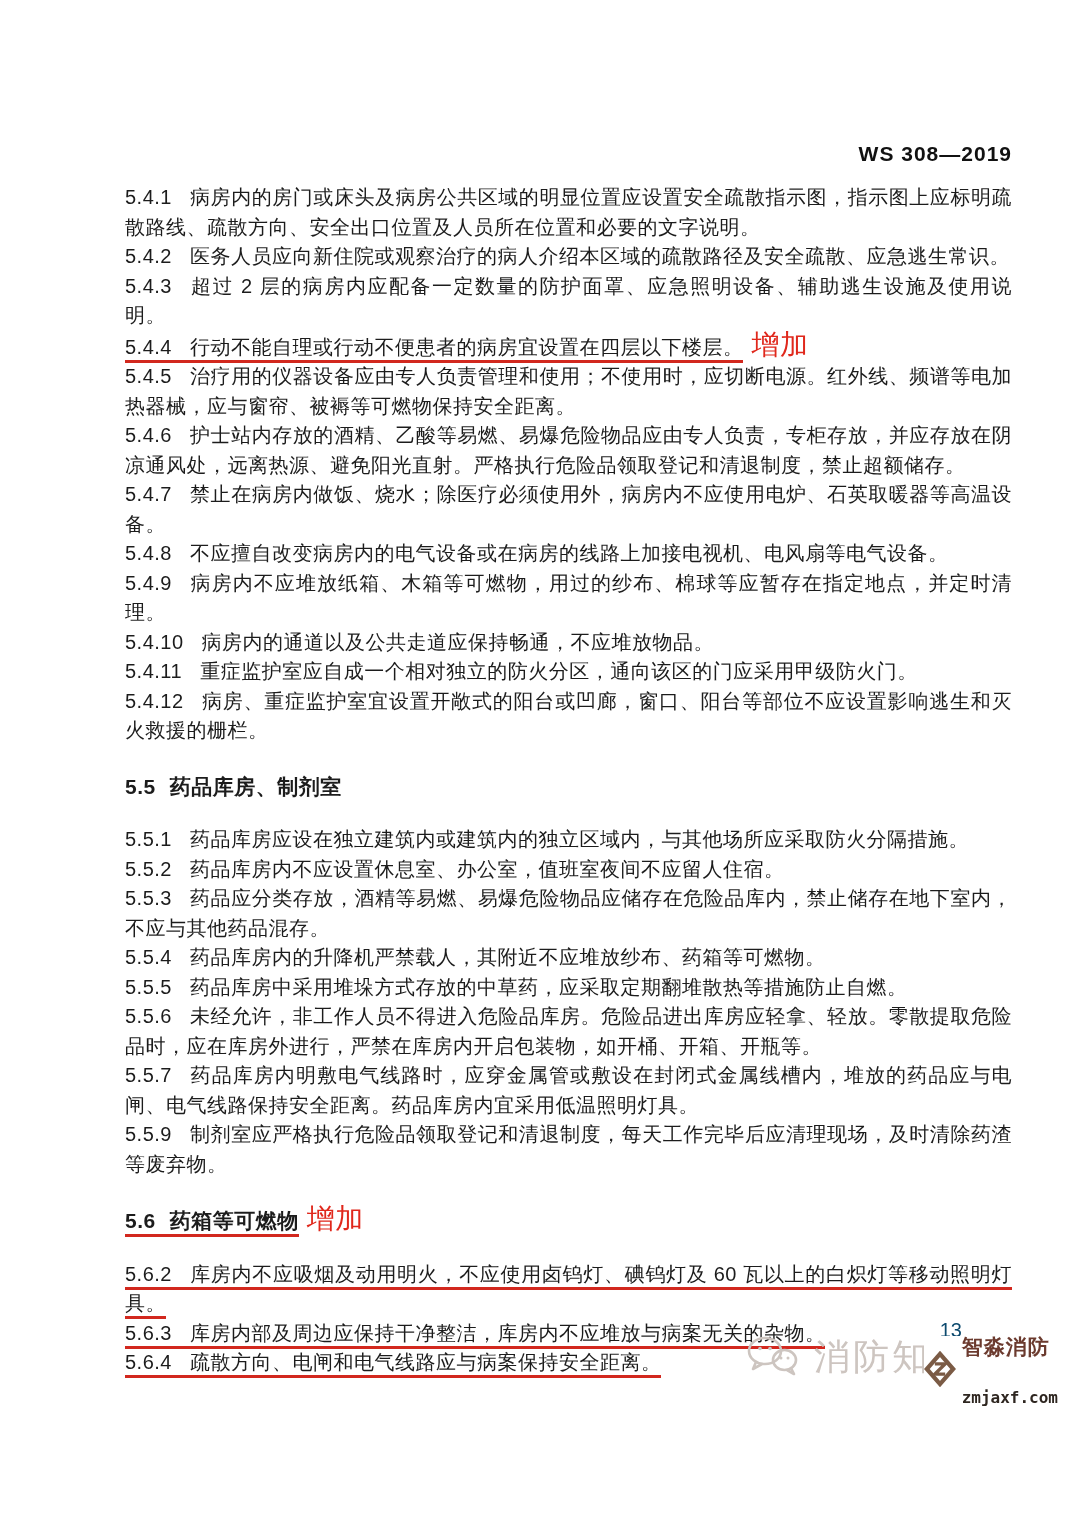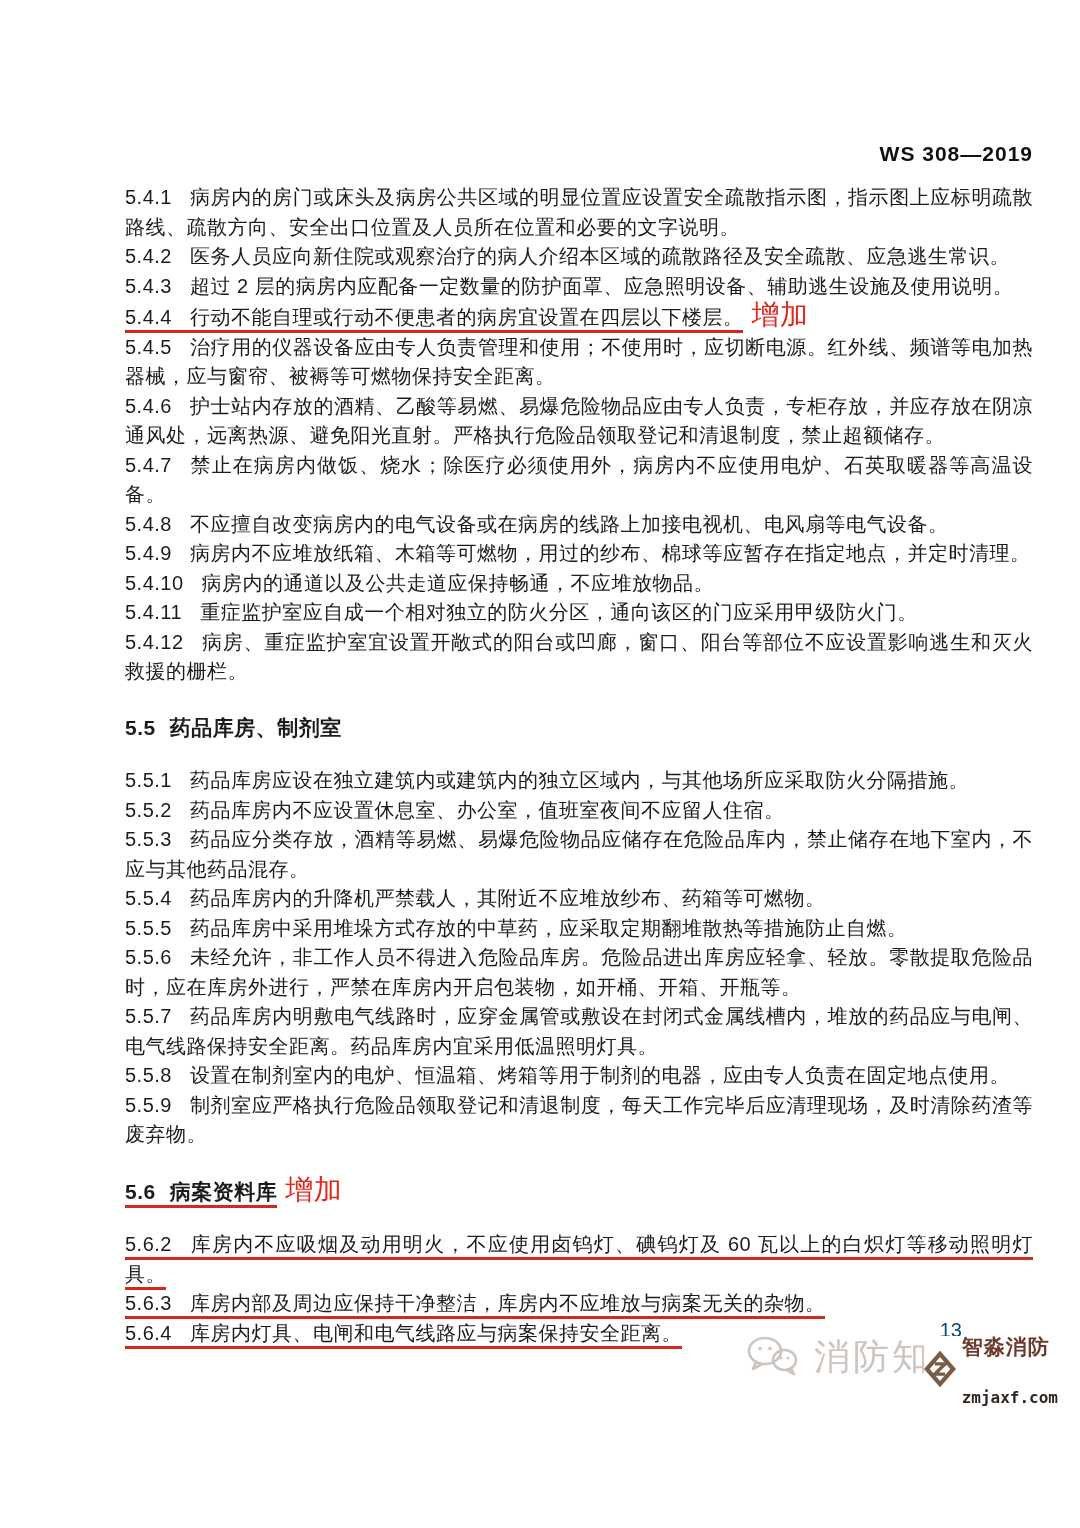--- a/index.html
+++ b/index.html
@@ -9,21 +9,21 @@
     --brand-brown:#7b5b45;
     --brand-text:#6b3a2e;
   }
   *{box-sizing:border-box;}
   html,body{margin:0;padding:0;background:#ffffff;}
   body{font-family:"Liberation Sans","DejaVu Sans",sans-serif;color:var(--ink);}
   .page{
     position:relative;
     width:1080px;height:1412px;
     background:#ffffff;
-    padding:142px 47px 0 125px;
+    padding:142px 68px 0 125px;
     overflow:hidden;
   }
   .doc-header{
     text-align:right;
     font-size:21px;
     font-weight:600;
     letter-spacing:1px;
     color:#111;
   }
   .doc-body{margin-top:17px;}
@@ -122,26 +122,25 @@
       <p class="clause"><span><span class="num">5.4.11</span><span>重症监护室应自成一个相对独立的防火分区，通向该区的门应采用甲级防火门。</span></span></p>
       <p class="clause"><span><span class="num">5.4.12</span><span>病房、重症监护室宜设置开敞式的阳台或凹廊，窗口、阳台等部位不应设置影响逃生和灭火救援的栅栏。</span></span></p>
       <p class="heading"><span><span class="num">5.5</span><span>药品库房、制剂室</span></span></p>
       <p class="clause"><span><span class="num">5.5.1</span><span>药品库房应设在独立建筑内或建筑内的独立区域内，与其他场所应采取防火分隔措施。</span></span></p>
       <p class="clause"><span><span class="num">5.5.2</span><span>药品库房内不应设置休息室、办公室，值班室夜间不应留人住宿。</span></span></p>
       <p class="clause"><span><span class="num">5.5.3</span><span>药品应分类存放，酒精等易燃、易爆危险物品应储存在危险品库内，禁止储存在地下室内，不应与其他药品混存。</span></span></p>
       <p class="clause"><span><span class="num">5.5.4</span><span>药品库房内的升降机严禁载人，其附近不应堆放纱布、药箱等可燃物。</span></span></p>
       <p class="clause"><span><span class="num">5.5.5</span><span>药品库房中采用堆垛方式存放的中草药，应采取定期翻堆散热等措施防止自燃。</span></span></p>
       <p class="clause"><span><span class="num">5.5.6</span><span>未经允许，非工作人员不得进入危险品库房。危险品进出库房应轻拿、轻放。零散提取危险品时，应在库房外进行，严禁在库房内开启包装物，如开桶、开箱、开瓶等。</span></span></p>
       <p class="clause"><span><span class="num">5.5.7</span><span>药品库房内明敷电气线路时，应穿金属管或敷设在封闭式金属线槽内，堆放的药品应与电闸、电气线路保持安全距离。药品库房内宜采用低温照明灯具。</span></span></p>
-      <p class="clause"><span><span class="num">5.5.8</span><span>设置在制剂室内的电炉、恒温箱、烤箱等用于制剂的电器，应由专人负责在固定地点使用。</span></span></p>
       <p class="clause"><span><span class="num">5.5.9</span><span>制剂室应严格执行危险品领取登记和清退制度，每天工作完毕后应清理现场，及时清除药渣等废弃物。</span></span></p>
-      <p class="heading"><span class="redline"><span class="num">5.6</span><span>病案资料库</span></span><span class="add-note">增加</span></p>
+      <p class="heading"><span class="redline"><span class="num">5.6</span><span>药箱等可燃物</span></span><span class="add-note">增加</span></p>
       <p class="clause"><span class="redline"><span class="num">5.6.2</span><span>库房内不应吸烟及动用明火，不应使用卤钨灯、碘钨灯及 60 瓦以上的白炽灯等移动照明灯具。</span></span></p>
       <p class="clause"><span class="redline"><span class="num">5.6.3</span><span>库房内部及周边应保持干净整洁，库房内不应堆放与病案无关的杂物。</span></span></p>
-      <p class="clause"><span class="redline"><span class="num">5.6.4</span><span>库房内灯具、电闸和电气线路应与病案保持安全距离。</span></span></p>
+      <p class="clause"><span class="redline"><span class="num">5.6.4</span><span>疏散方向、电闸和电气线路应与病案保持安全距离。</span></span></p>
       <p class="clause"></p>
     </div>
 
   <div class="page-number">13</div>
 
   <div class="watermark">
     <span>
       <svg width="52" height="40" viewBox="0 0 52 40">
         <ellipse cx="19" cy="15" rx="16" ry="13" fill="none" stroke="#cdc5c0" stroke-width="2.6"></ellipse>
         <path d="M10 26 L7 33 L16 28" fill="none" stroke="#cdc5c0" stroke-width="2.6" stroke-linejoin="round"></path>

